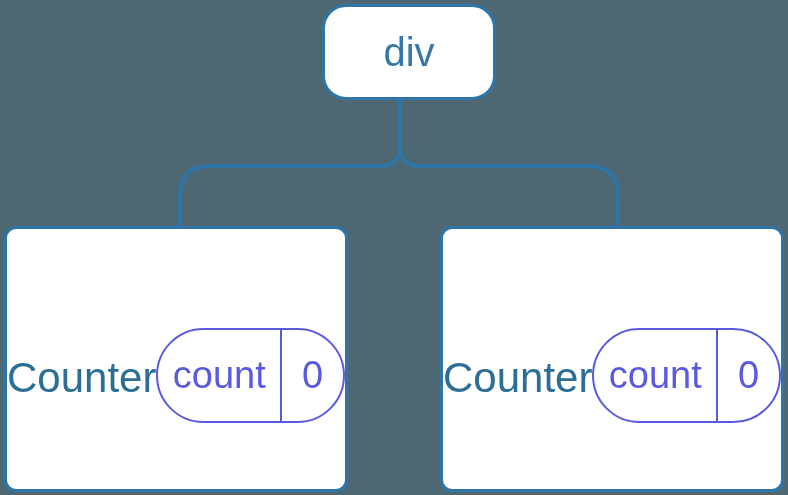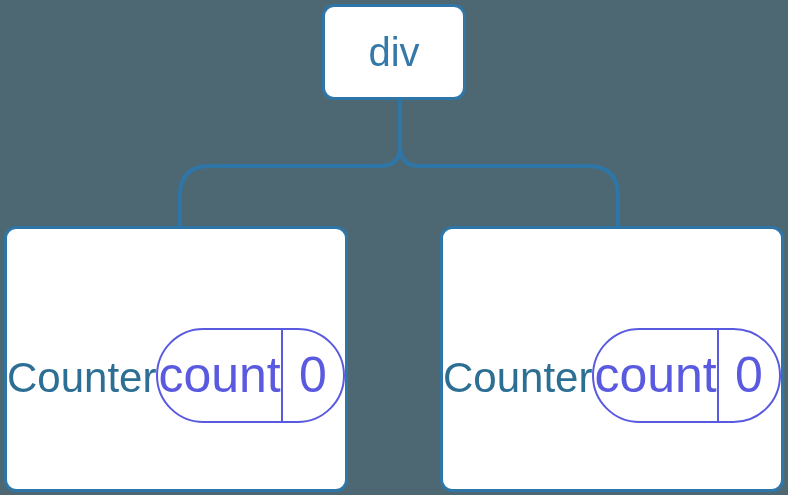--- a/index.html
+++ b/index.html
@@ -31,25 +31,25 @@
   }
   .connectors path {
     fill: none;
     stroke: var(--connector);
     stroke-width: 4;
   }
   .node-root {
     position: absolute;
     left: 322px;
     top: 4px;
-    width: 144px;
+    width: 174px;
     height: 96px;
     background: var(--node-fill);
     border: 3px solid var(--node-border);
-    border-radius: 12px;
+    border-radius: 24px;
     display: flex;
     align-items: center;
     justify-content: center;
   }
   .node-root .root-label {
     color: var(--root-label);
     font-size: 40px;
     font-weight: 500;
     line-height: 1;
   }
@@ -80,21 +80,21 @@
     border-radius: 50px;
     display: flex;
     align-items: stretch;
     overflow: hidden;
   }
   .pill-key, .pill-value {
     display: flex;
     align-items: center;
     justify-content: center;
     color: var(--state-accent);
-    font-size: 50px;
+    font-size: 38px;
     font-weight: 400;
   }
   .pill-key   { flex: 0 0 66%; }
   .pill-value { flex: 1 1 auto; border-left: 2px solid var(--state-accent); }
 </style>
 </head>
 <body>
 
 <div class="stage">
 

